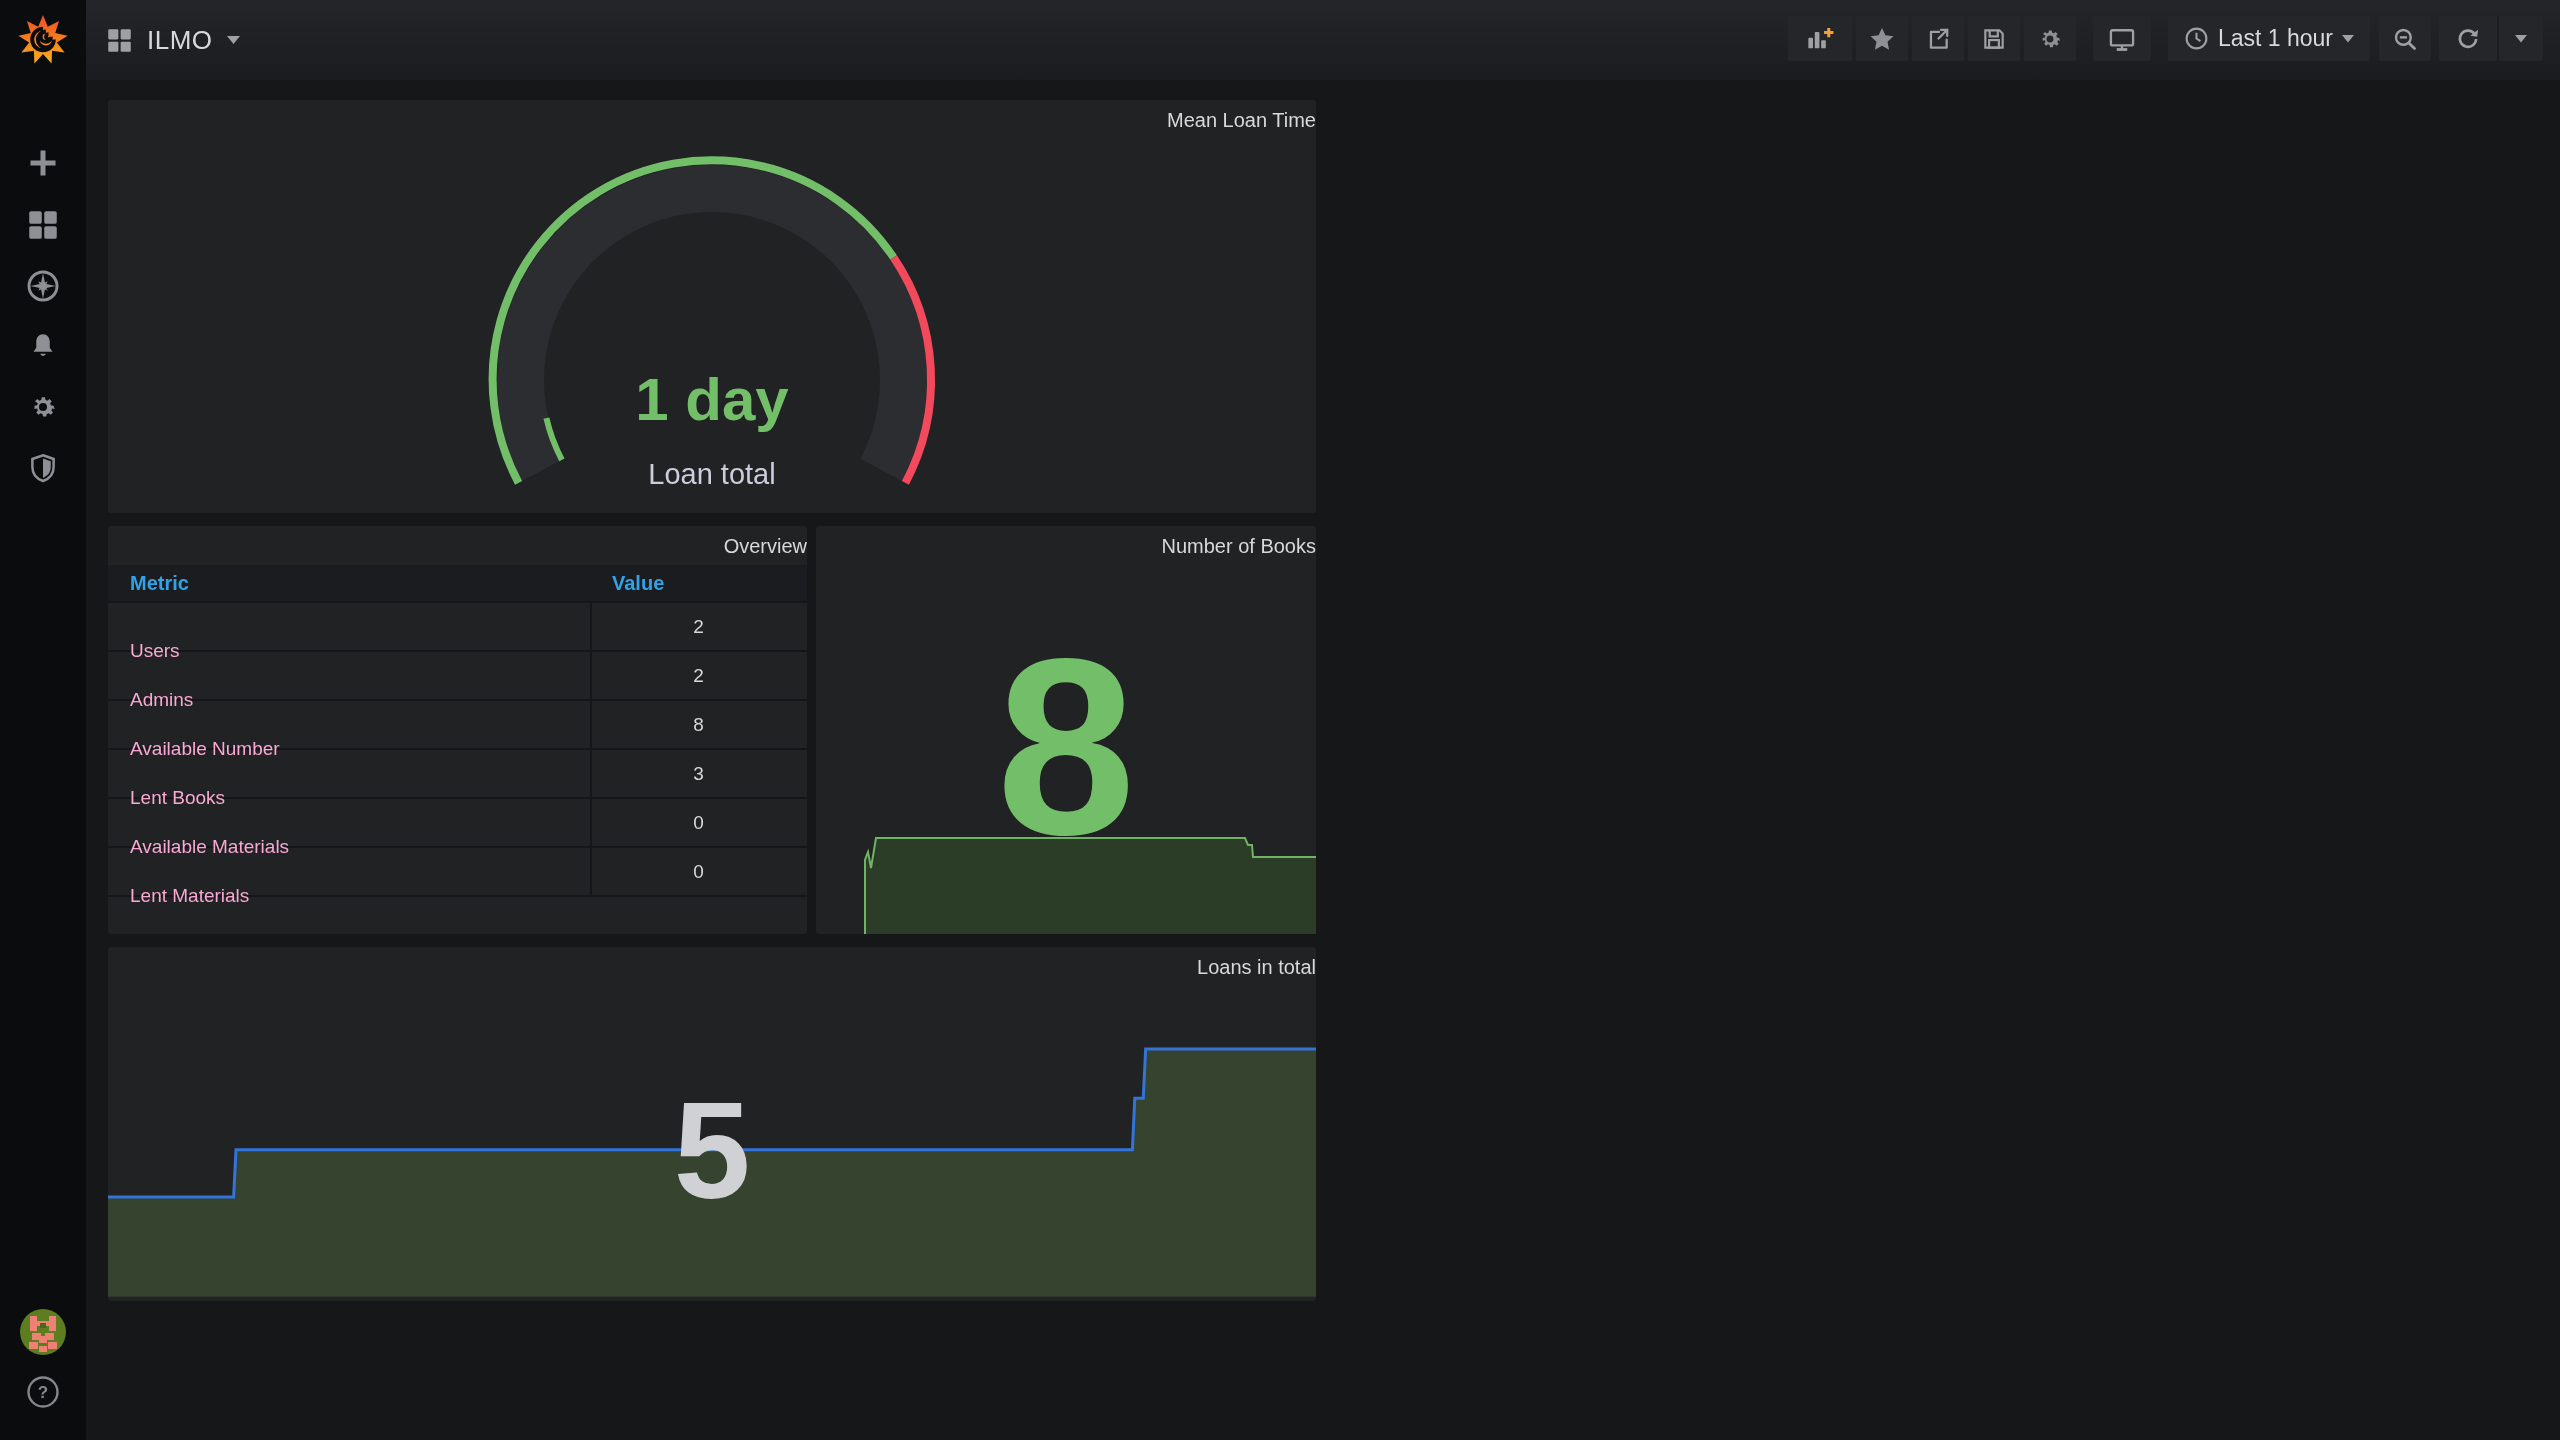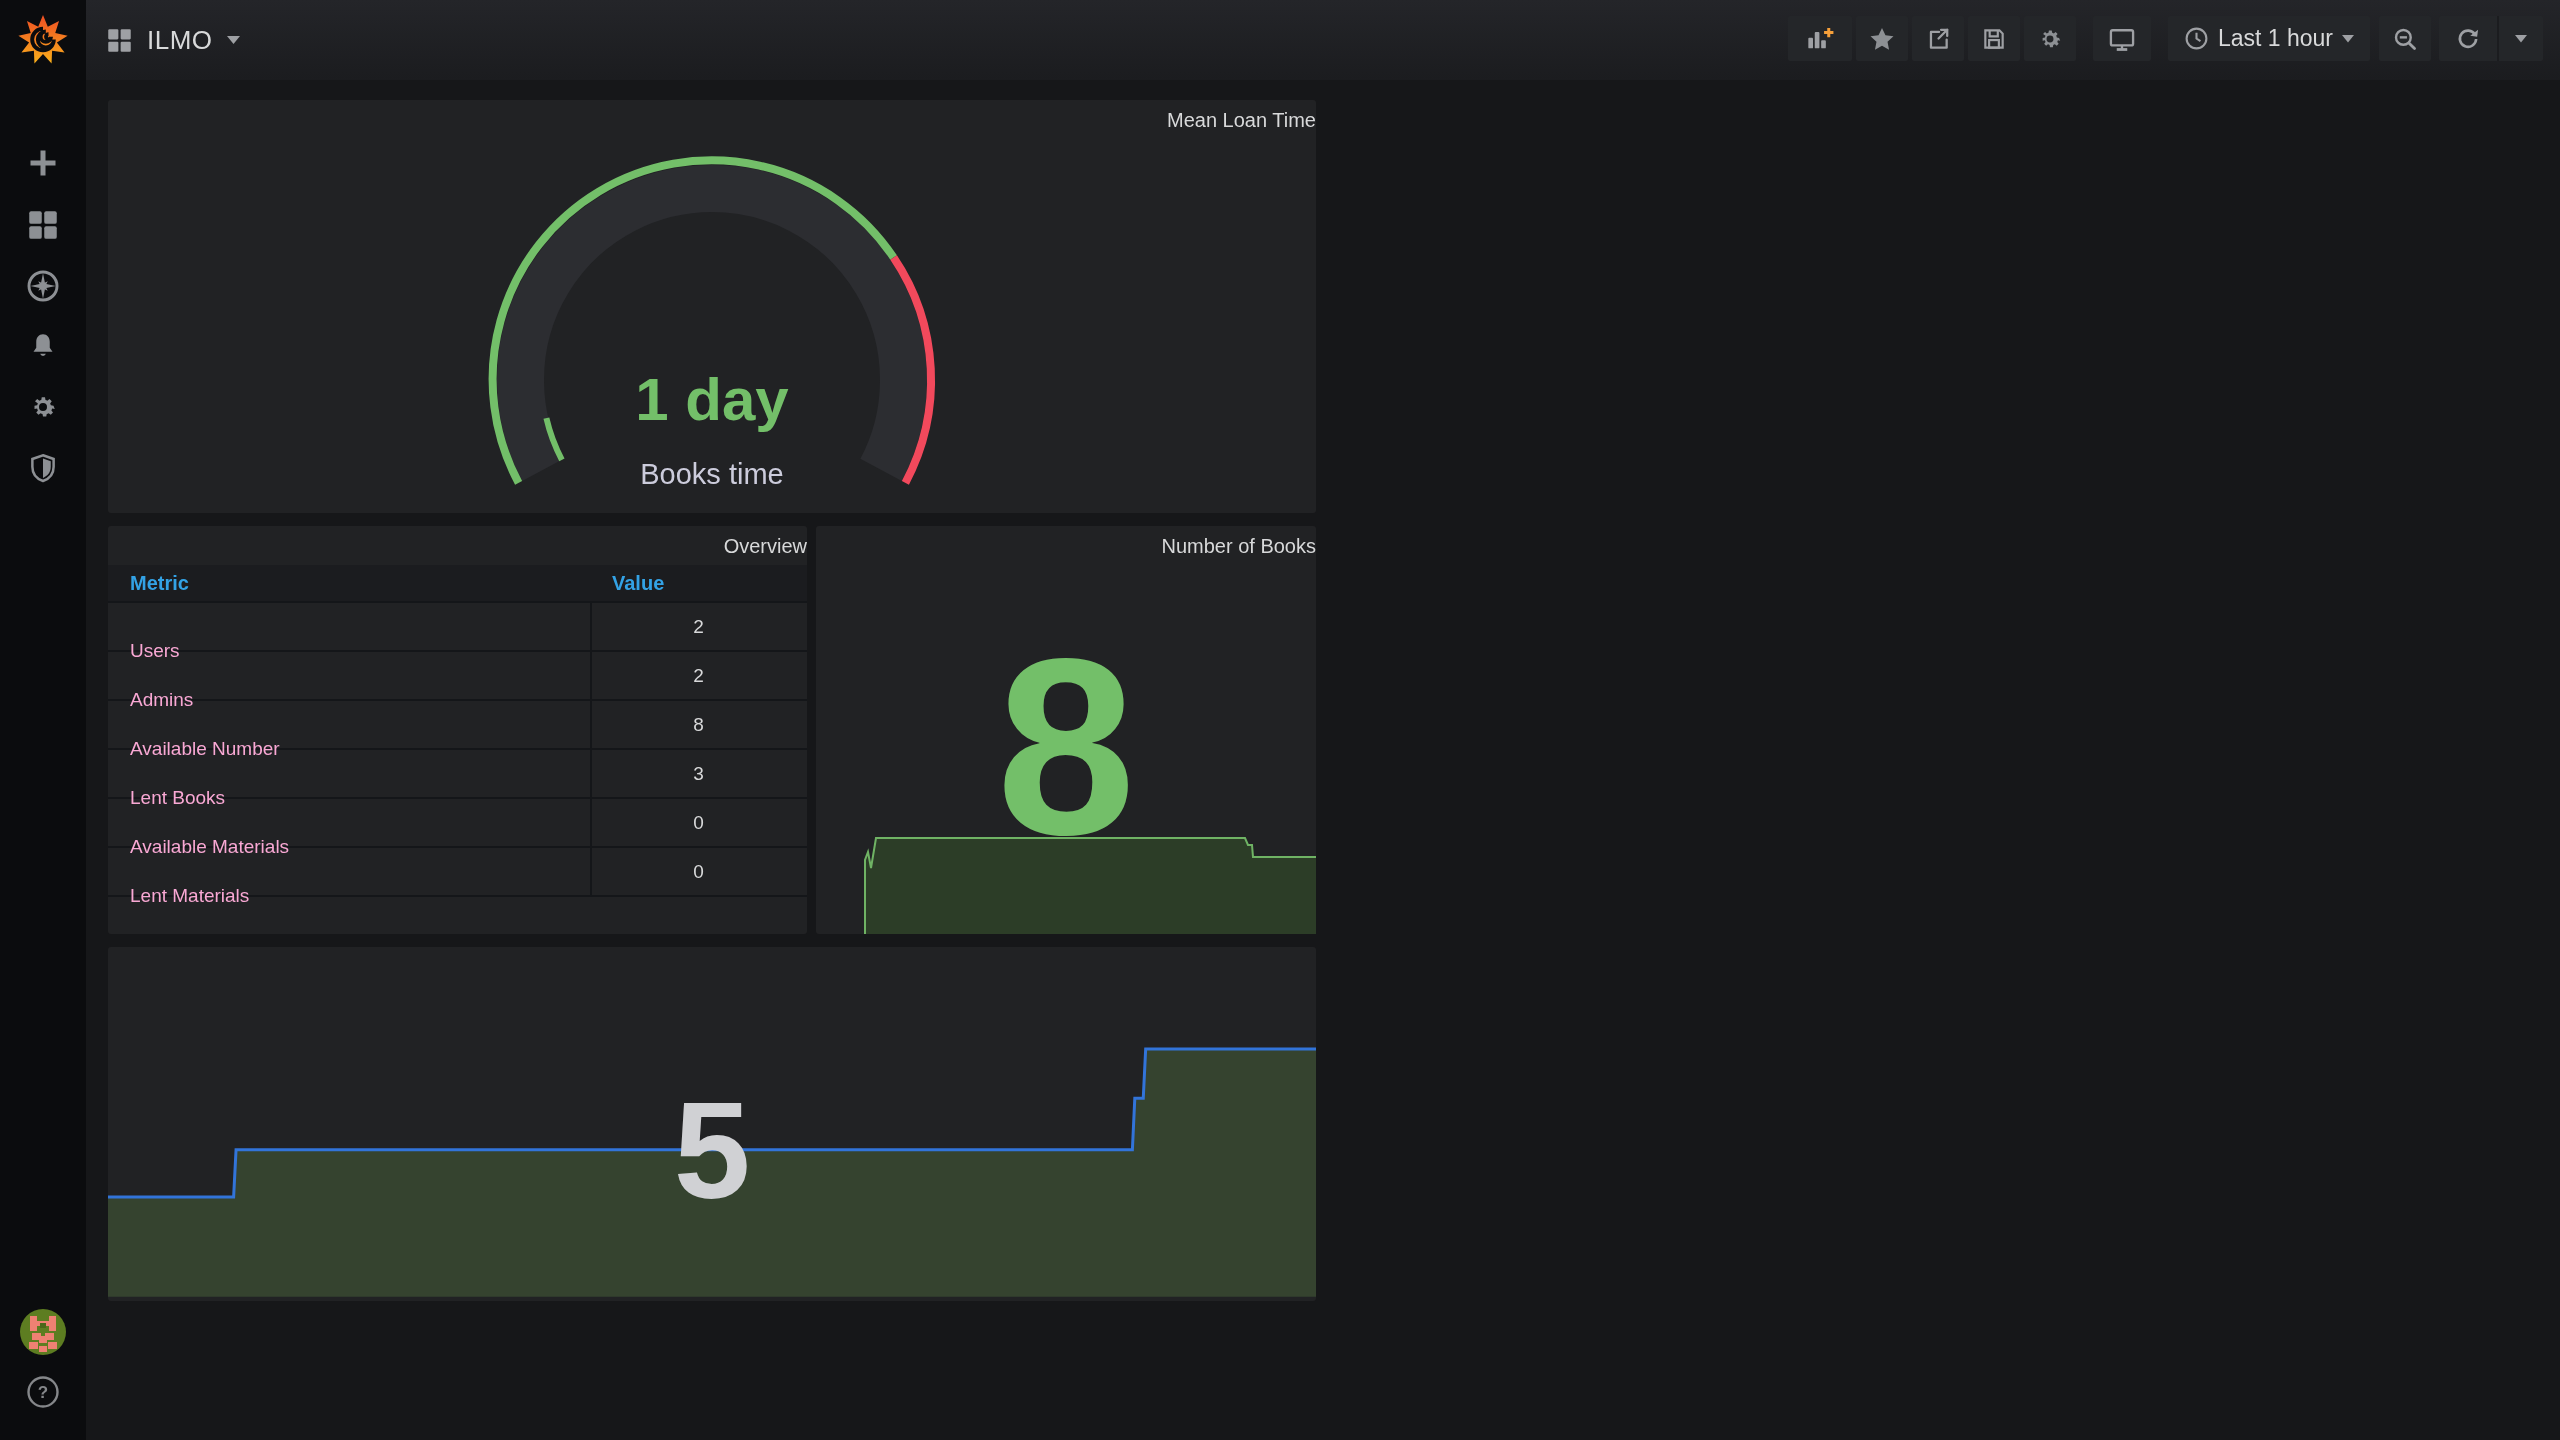--- a/index.html
+++ b/index.html
@@ -245,21 +245,21 @@
 
 <div class="panel" id="panel-gauge">
   <div class="panel-title">Mean Loan Time</div>
   <svg id="gauge-svg" viewBox="0 0 1208 413">
     <path d="M434.9,369.9 A191.5,191.5 0 1 1 773.1,369.9" fill="none" stroke-width="47" stroke="#2c2d31"></path>
     <path d="M410.6,382.8 A219,219 0 0 1 785.6,157.5" fill="none" stroke-width="8" stroke="#73bf69"></path>
     <path d="M785.6,157.5 A219,219 0 0 1 797.4,382.8" fill="none" stroke-width="8" stroke="#f2495c"></path>
     <path d="M453.9,359.8 A170,170 0 0 1 438.4,318.2" fill="none" stroke-width="6" stroke="#73bf69"></path>
   </svg>
   <div id="gauge-value">1 day</div>
-  <div id="gauge-label">Books time</div>
+  <div id="gauge-label">Loan total</div>
 </div>
 
 <div class="panel" id="panel-table">
   <div class="panel-title">Overview</div>
   <div class="t-header">
     <span class="col-metric">Metric</span>
     <span class="col-value">Value</span>
   </div>
   <div class="t-row" style="top:77px">
     <span class="cell-metric">Users</span>
@@ -291,18 +291,19 @@
 <div class="panel" id="panel-books">
   <div class="panel-title">Number of Books</div>
   <svg class="spark" id="books-spark" viewBox="0 0 500 100" preserveAspectRatio="none">
       <polygon points="49,100 49,100 49,26 52,18 55,34 60,4 429,4 432,11 436,11 437,23 500,23 500,100" fill="#2c3d27"></polygon>
       <polyline points="49,100 49,26 52,18 55,34 60,4 429,4 432,11 436,11 437,23 500,23" fill="none" stroke="#6fb364" stroke-width="2" vector-effect="non-scaling-stroke"></polyline>
     </svg>
   <div class="big-stat" id="books-value">8</div>
 </div>
 
 <div class="panel" id="panel-loans">
+  <div class="panel-title" style="z-index:3">Loans in total</div>
   <svg class="spark" id="loans-spark" viewBox="0 0 1208 354" preserveAspectRatio="none">
       <polygon points="0,349.752 0,249.92399999999998 125.63199999999999,249.92399999999998 128.048,202.84199999999998 1024.384,202.84199999999998 1026.8,151.158 1035.256,151.158 1037.672,101.952 1208,101.952 1208,349.752" fill="#35432f"></polygon>
       <polyline points="0,249.92399999999998 125.63199999999999,249.92399999999998 128.048,202.84199999999998 1024.384,202.84199999999998 1026.8,151.158 1035.256,151.158 1037.672,101.952 1208,101.952" fill="none" stroke="#3274d9" stroke-width="3" vector-effect="non-scaling-stroke"></polyline>
     </svg>
   <div class="big-stat" id="loans-value">5</div>
 </div>
 
 </body></html>

